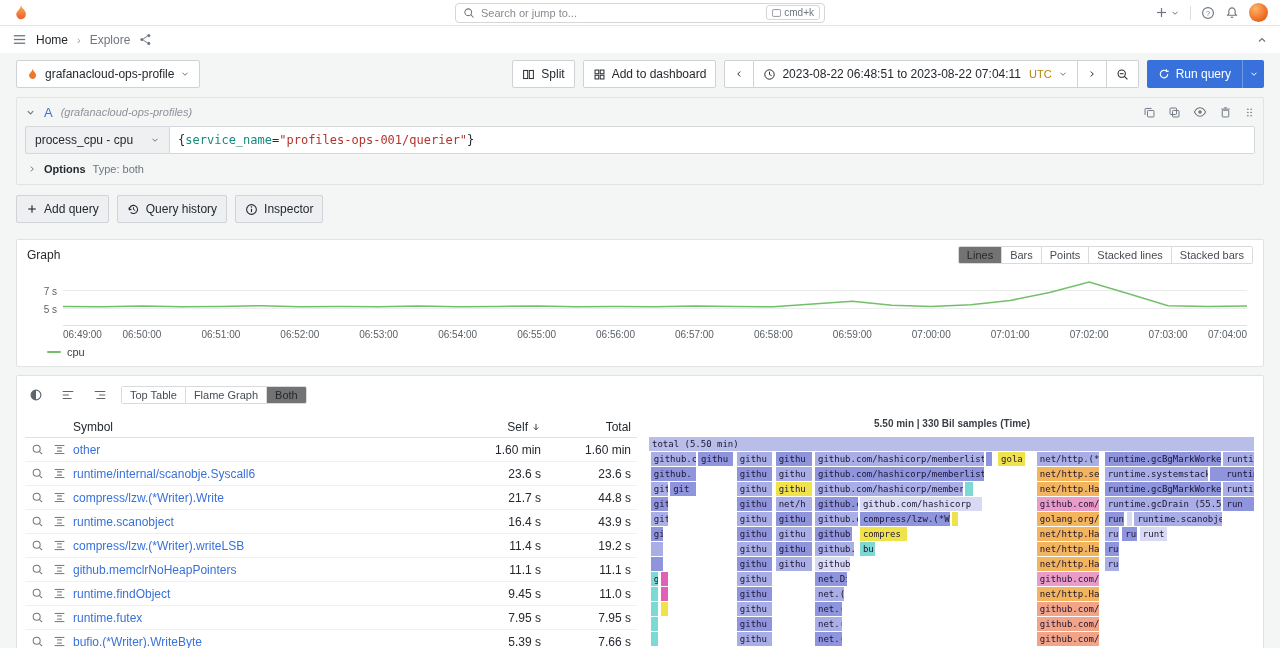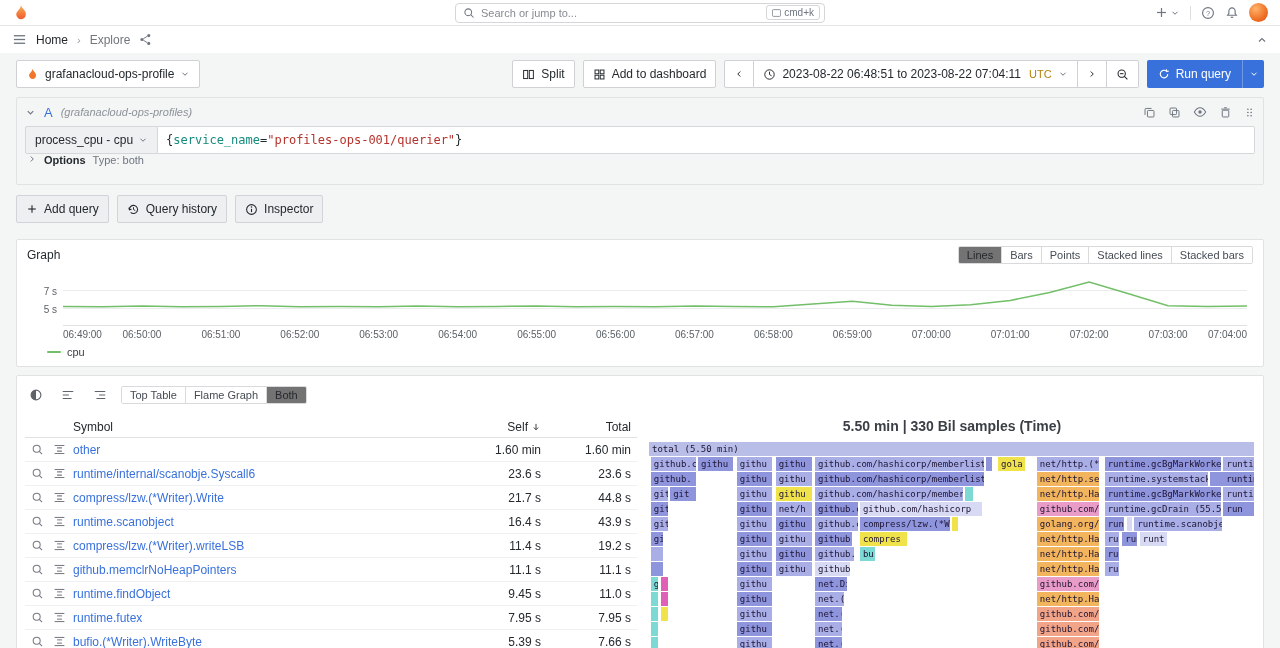--- a/index.html
+++ b/index.html
@@ -51,29 +51,29 @@
   .run-btn .caret{background:#3871dc;border-left:1px solid rgba(255,255,255,.28);width:22px;
     display:flex;align-items:center;justify-content:center;color:#fff}
 
   
   .qcard{background:#f4f5f5;border:1px solid #e0e2e4;border-radius:2px;margin-bottom:10px}
   .qhead{height:28px;display:flex;align-items:center;gap:8px;padding:0 8px}
   .qref{color:#3871dc;font-weight:500;font-size:13px}
   .qhint{color:#8d939a;font-style:italic;font-size:11px}
   .qhead-icons{margin-left:auto;display:flex;align-items:center;gap:12px}
   .qeditor{display:flex;margin:0 8px;height:28px}
-  .qtype{display:flex;align-items:center;gap:5px;background:#eef0f2;border:1px solid #d5d7da;
+  .qtype{display:flex;align-items:center;gap:17px;background:#eef0f2;border:1px solid #d5d7da;
     border-radius:2px 0 0 2px;padding:0 9px;font-size:12px;cursor:pointer;white-space:nowrap}
   .qexpr{flex:1;background:#fff;border:1px solid #d5d7da;border-left:none;border-radius:0 2px 2px 0;
     display:flex;align-items:center;padding:0 8px;font-family:"DejaVu Sans Mono",monospace;font-size:12px}
   .tok-brace{color:#24292e}
   .tok-label{color:#168a7c}
   .tok-op{color:#24292e}
   .tok-value{color:#b5332c}
-  .qoptions{height:30px;display:flex;gap:7px;padding:0 10px}
+  .qoptions{height:30px;display:flex;align-items:center;gap:7px;padding:0 10px}
   .qopt-label{font-size:11px;font-weight:700}
   .qopt-sum{font-size:11px;color:#6e7680}
 
   
   .actions{display:flex;gap:8px;margin-bottom:16px}
 
   
   .panel{background:#fff;border:1px solid #e0e2e4;border-radius:2px}
   .graph-panel{margin-bottom:8px;padding:6px 10px 6px 10px}
   .panel-head{display:flex;align-items:center;justify-content:space-between;margin-bottom:6px}
@@ -113,21 +113,21 @@
   .thead{height:22px;border-bottom:1px solid #dfe1e3;font-size:12px;color:#24292e}
   .trow{height:24px;border-bottom:1px solid #eef0f1}
   .ticon{width:16px;color:#767b82;display:flex;justify-content:center;cursor:pointer}
   .hspace{width:16px}
   .sym{flex:1;color:#3871dc;font-size:12px;text-decoration:none;overflow:hidden;white-space:nowrap;cursor:pointer}
   .selfcol,.totalcol{width:84px;text-align:right;font-size:12px;color:#24292e;white-space:nowrap}
   .h-self{width:84px;display:flex;justify-content:flex-end;align-items:center;gap:3px}
   .h-total{width:84px;text-align:right}
 
   .flame-wrap{flex:1;min-width:0}
-  .flame-header{text-align:center;font-size:14px;font-weight:700;color:#3a3f45;margin:2px 0 8px 0}
+  .flame-header{text-align:center;font-size:10px;font-weight:700;color:#3a3f45;margin:2px 0 8px 0}
   .flame-graph{position:relative}
   .frow{position:relative;height:15px}
   .fseg{position:absolute;top:0;height:14px;border-right:1px solid #fff;overflow:hidden;
     font-family:"DejaVu Sans Mono",monospace;font-size:9px;line-height:14px;color:#1c1433;
     padding-left:3px;white-space:nowrap;cursor:pointer}
 </style>
 </head>
 <body>
 
 <header class="topnav">

